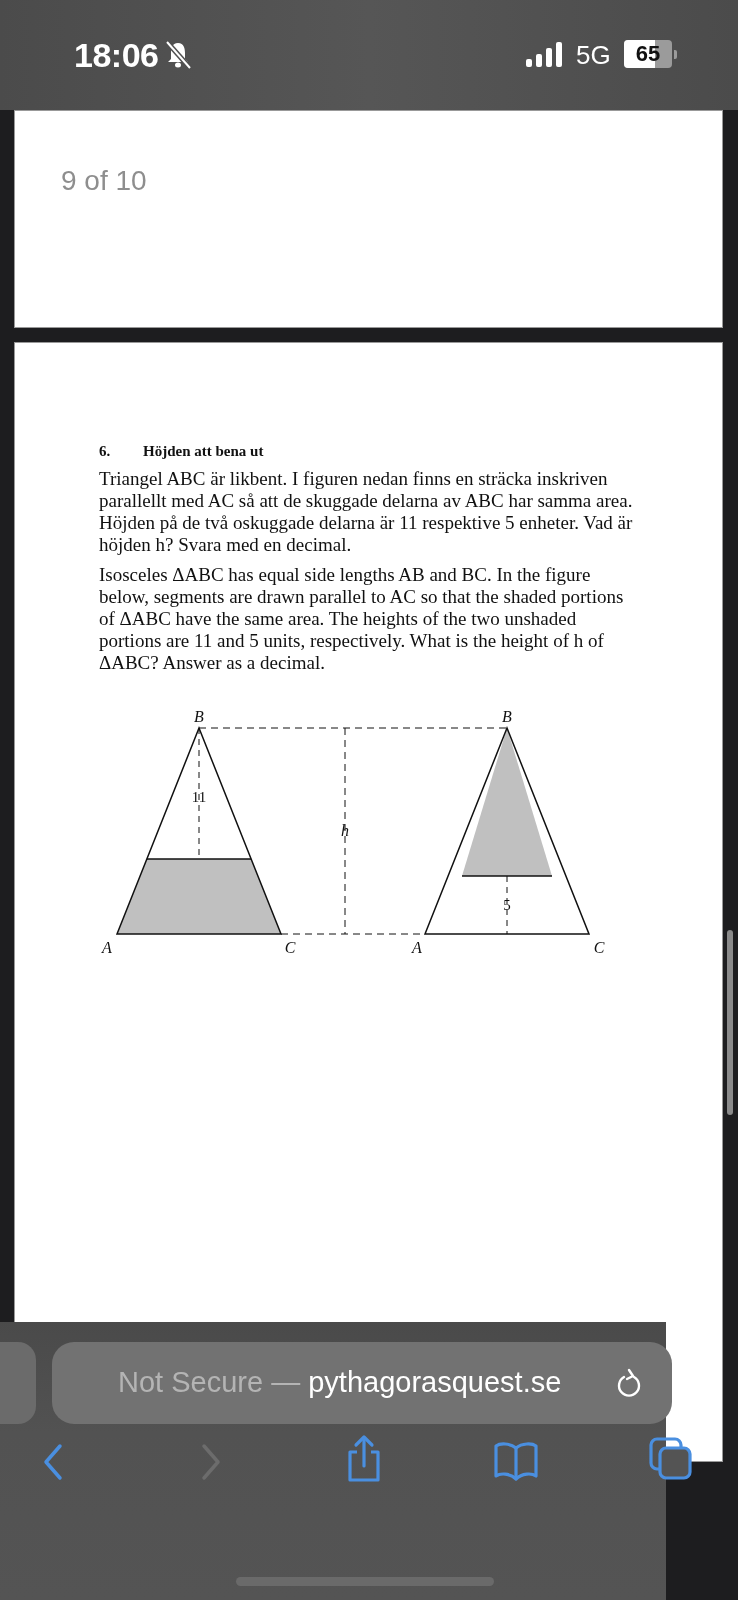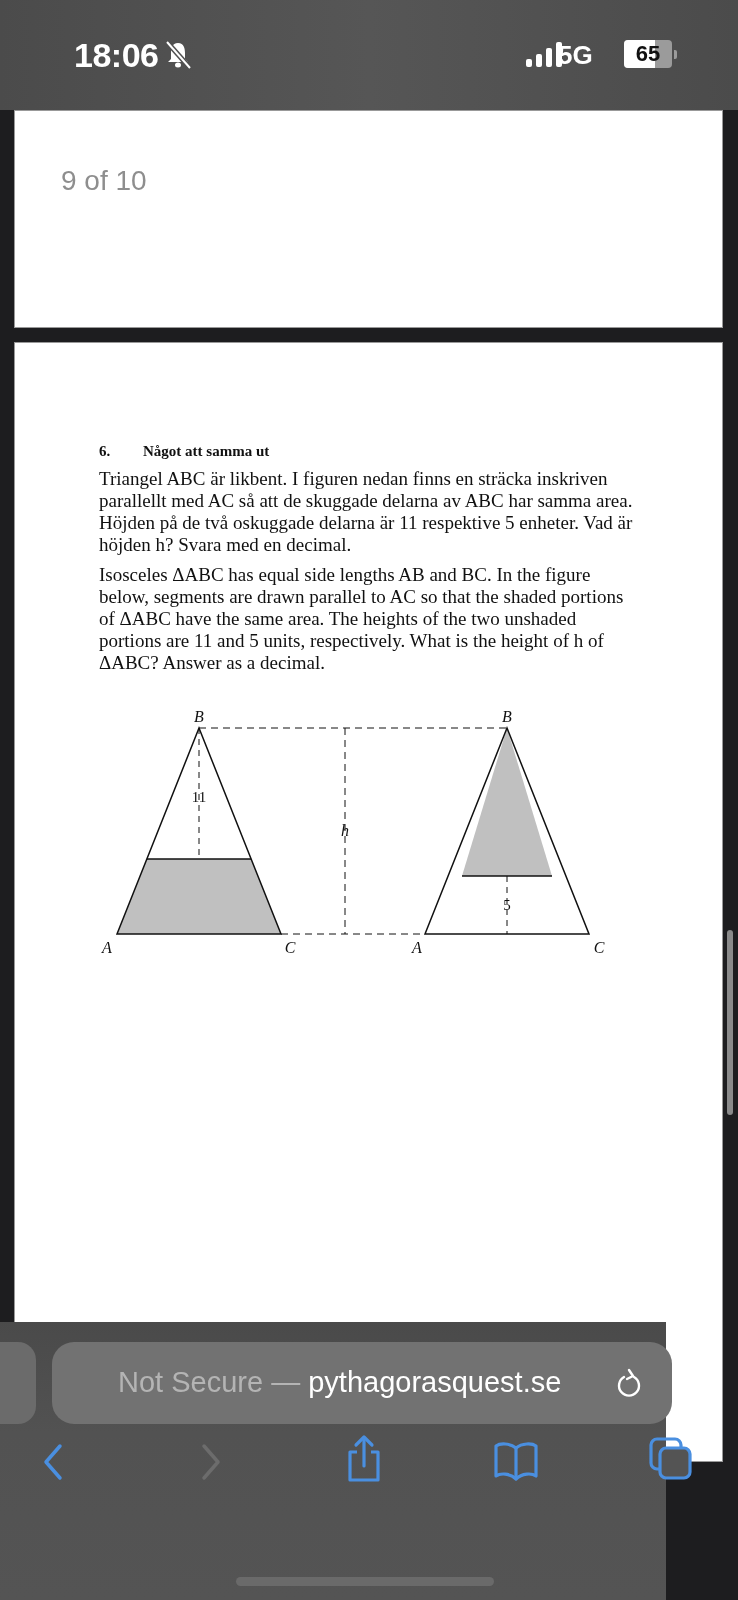--- a/index.html
+++ b/index.html
@@ -15,21 +15,21 @@
     background: linear-gradient(90deg, #4b4b4b 0%, #565656 50%, #4b4b4b 100%);
     color: #fff;
   }
   .status-time {
     position: absolute; left: 74px; top: 36px; font-size: 34px; font-weight: bold;
     font-family: "Liberation Sans", sans-serif; letter-spacing: -0.5px;
   }
   .bell-icon { position: absolute; left: 164px; top: 40px; width: 28px; height: 30px; }
   .signal-icon { position: absolute; left: 526px; top: 42px; width: 38px; height: 26px; }
   .network-label {
-    position: absolute; left: 558px; top: 40px; font-size: 26px; font-weight: bold;
+    position: absolute; left: 576px; top: 40px; font-size: 26px; font-weight: normal;
   }
   .battery {
     position: absolute; left: 624px; top: 40px; width: 48px; height: 28px;
     border-radius: 4px; background: #9b9b9b; overflow: hidden;
   }
   .battery-fill { position: absolute; left: 0; top: 0; height: 100%; background: #fff; }
   .battery-text {
     position: absolute; left: 0; top: 0; width: 100%; height: 100%;
     display: flex; align-items: center; justify-content: center;
     color: #111; font-weight: bold; font-size: 22px;
@@ -120,21 +120,21 @@
 
 <div class="viewer">
   <div class="page-prev">
     <span class="page-indicator">9 of 10</span>
   </div>
 
   <div class="page-current">
     <div class="doc">
       <div class="q-heading">
         <span class="q-number">6.</span>
-        <span>Något att samma ut</span>
+        <span>Höjden att bena ut</span>
       </div>
       <p class="para">Triangel ABC är likbent. I figuren nedan finns en sträcka inskriven parallellt med AC så att de skuggade delarna av ABC har samma area. Höjden på de två oskuggade delarna är 11 respektive 5 enheter. Vad är höjden h? Svara med en decimal.</p>
       <p class="para">Isosceles ΔABC has equal side lengths AB and BC. In the figure below, segments are drawn parallel to AC so that the shaded portions of ΔABC  have the same area. The heights of the two unshaded portions are 11 and 5 units, respectively. What is the height of h of ΔABC? Answer as a decimal.</p>
     </div>
 
     <svg class="figure" viewBox="0 0 560 275">
 
       <polygon points="47.9,151 152.1,151 182,226 18,226" fill="#c0c0c0" stroke="none"></polygon>
       <polygon points="18,226 100,20 182,226" fill="none" stroke="#111" stroke-width="1.5"></polygon>
       <line x1="47.9" y1="151" x2="152.1" y2="151" stroke="#111" stroke-width="1.5"></line>

